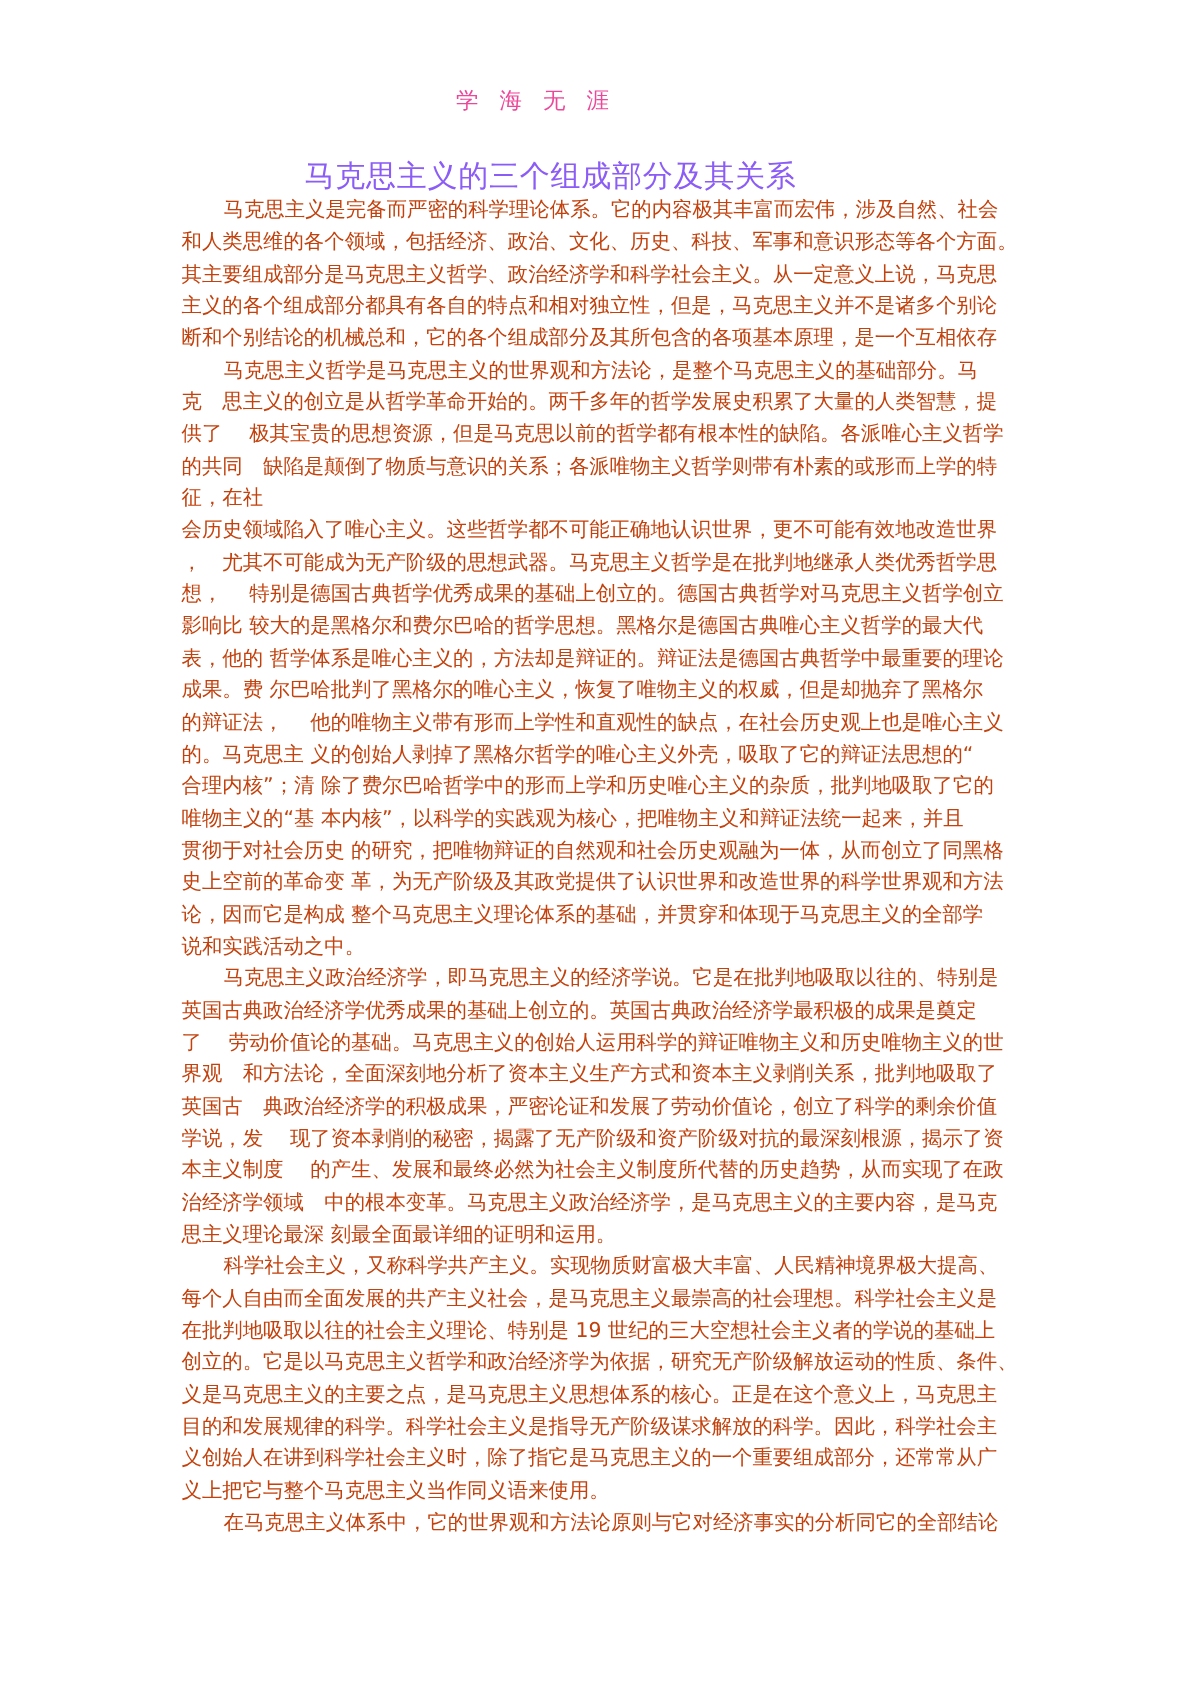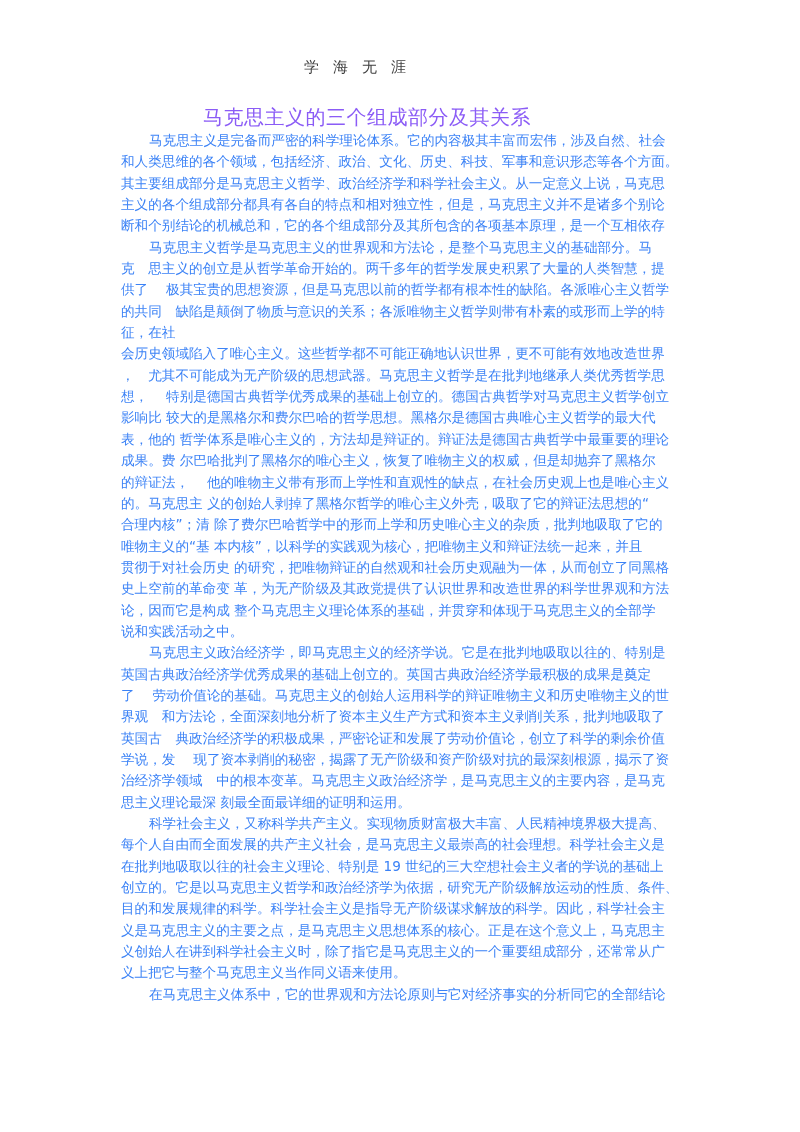--- a/index.html
+++ b/index.html
@@ -1,25 +1,25 @@
 <!DOCTYPE html>
 <html><head>
 <meta charset="utf-8">
 <style>
   html, body { margin:0; padding:0; background:#ffffff; }
   body { width:800px; height:1132px; position:relative; overflow:hidden;
          font-family:"DejaVu Sans", "Liberation Sans", sans-serif; color:#111; }
   .page { position:absolute; left:0; top:0; width:800px; height:1132px; background:#fff; }
   .header { position:absolute; top:58px; left:0; width:724px; text-align:center;
-            font-size:15px; letter-spacing:14px; color:#404040; }
+            font-size:15px; letter-spacing:14px; color:#ec4899; }
   .title { position:absolute; top:104px; left:203px; font-size:20px; color:#8b5cf6;
            letter-spacing:0.5px; white-space:nowrap; }
   .body { position:absolute; top:130px; left:121px; width:560px; }
   .line { height:21.35px; line-height:21.35px; font-size:13.6px; white-space:nowrap;
-          overflow:visible; color:#3b82f6; }
+          overflow:visible; color:#c2410c; }
   .indent { padding-left:28px; }
 </style>
 </head>
 <body>
 
 <div class="page">
   <div class="header">学海无涯</div>
   <div class="title">马克思主义的三个组成部分及其关系</div>
   <div class="body" id="body">
       <div class="line indent">马克思主义是完备而严密的科学理论体系。它的内容极其丰富而宏伟，涉及自然、社会</div>
@@ -45,25 +45,26 @@
       <div class="line">贯彻于对社会历史 的研究，把唯物辩证的自然观和社会历史观融为一体，从而创立了同黑格</div>
       <div class="line">史上空前的革命变 革，为无产阶级及其政党提供了认识世界和改造世界的科学世界观和方法</div>
       <div class="line">论，因而它是构成 整个马克思主义理论体系的基础，并贯穿和体现于马克思主义的全部学</div>
       <div class="line">说和实践活动之中。</div>
       <div class="line indent">马克思主义政治经济学，即马克思主义的经济学说。它是在批判地吸取以往的、特别是</div>
       <div class="line">英国古典政治经济学优秀成果的基础上创立的。英国古典政治经济学最积极的成果是奠定</div>
       <div class="line">了　 劳动价值论的基础。马克思主义的创始人运用科学的辩证唯物主义和历史唯物主义的世</div>
       <div class="line">界观　和方法论，全面深刻地分析了资本主义生产方式和资本主义剥削关系，批判地吸取了</div>
       <div class="line">英国古　典政治经济学的积极成果，严密论证和发展了劳动价值论，创立了科学的剩余价值</div>
       <div class="line">学说，发　 现了资本剥削的秘密，揭露了无产阶级和资产阶级对抗的最深刻根源，揭示了资</div>
+      <div class="line">本主义制度　 的产生、发展和最终必然为社会主义制度所代替的历史趋势，从而实现了在政</div>
       <div class="line">治经济学领域　中的根本变革。马克思主义政治经济学，是马克思主义的主要内容，是马克</div>
       <div class="line">思主义理论最深 刻最全面最详细的证明和运用。</div>
       <div class="line indent"> 科学社会主义，又称科学共产主义。实现物质财富极大丰富、人民精神境界极大提高、</div>
       <div class="line">每个人自由而全面发展的共产主义社会，是马克思主义最崇高的社会理想。科学社会主义是</div>
       <div class="line">在批判地吸取以往的社会主义理论、特别是 19 世纪的三大空想社会主义者的学说的基础上</div>
       <div class="line">创立的。它是以马克思主义哲学和政治经济学为依据，研究无产阶级解放运动的性质、条件、</div>
+      <div class="line">义是马克思主义的主要之点，是马克思主义思想体系的核心。正是在这个意义上，马克思主</div>
       <div class="line">目的和发展规律的科学。科学社会主义是指导无产阶级谋求解放的科学。因此，科学社会主</div>
-      <div class="line">义是马克思主义的主要之点，是马克思主义思想体系的核心。正是在这个意义上，马克思主</div>
       <div class="line">义创始人在讲到科学社会主义时，除了指它是马克思主义的一个重要组成部分，还常常从广</div>
       <div class="line">义上把它与整个马克思主义当作同义语来使用。</div>
       <div class="line indent">在马克思主义体系中，它的世界观和方法论原则与它对经济事实的分析同它的全部结论</div>
     </div>
 </div>
 
 </body></html>

